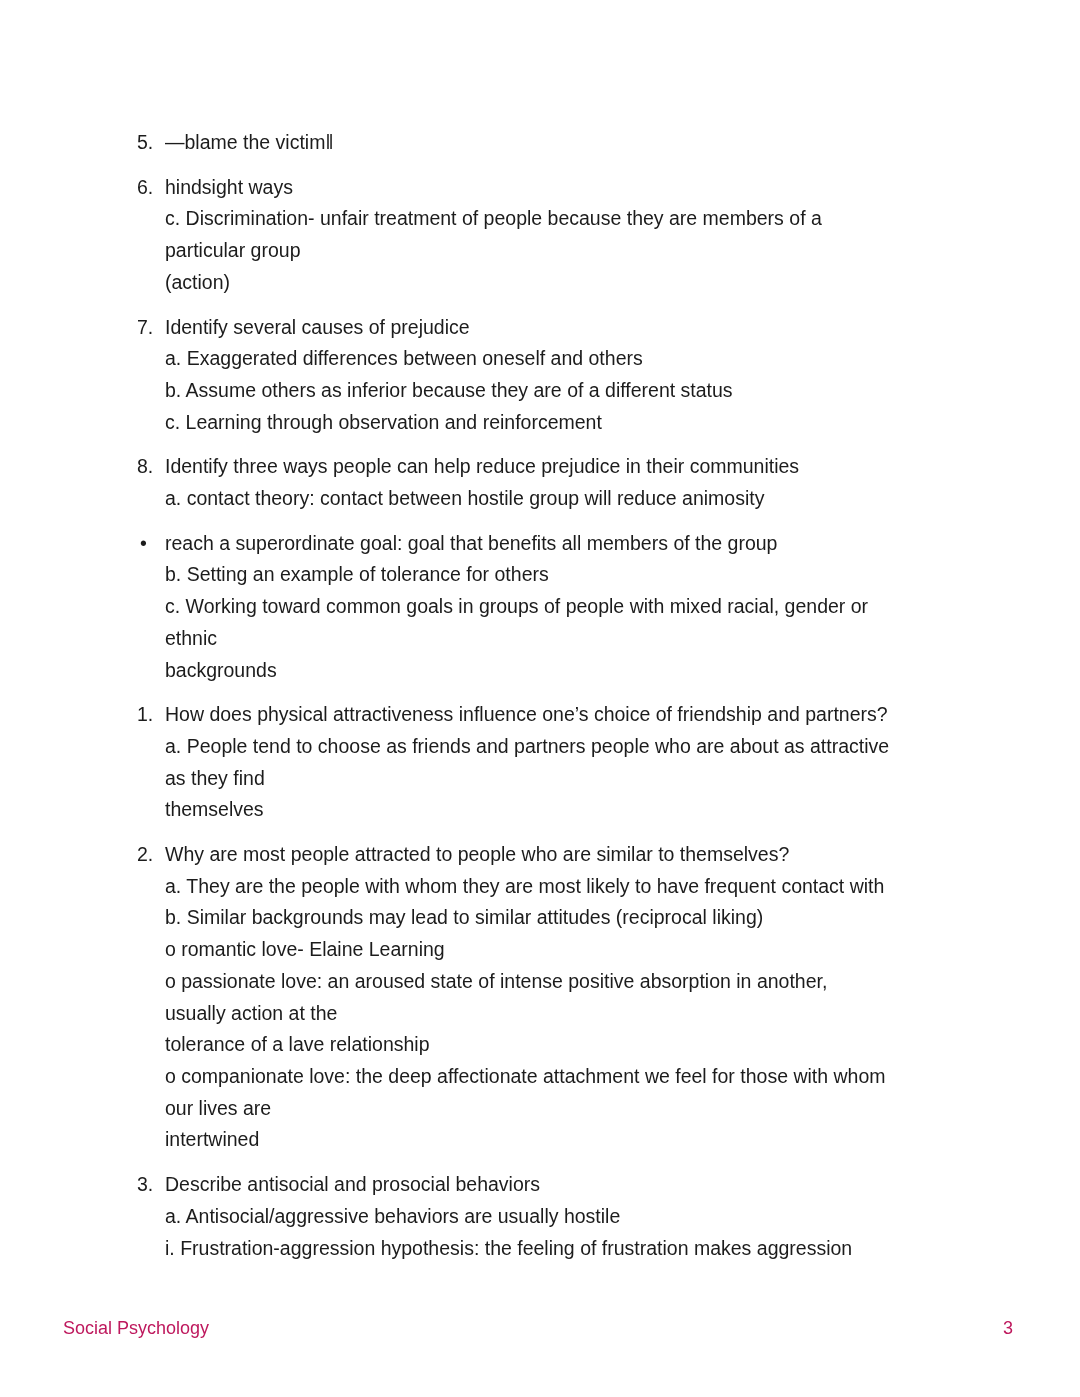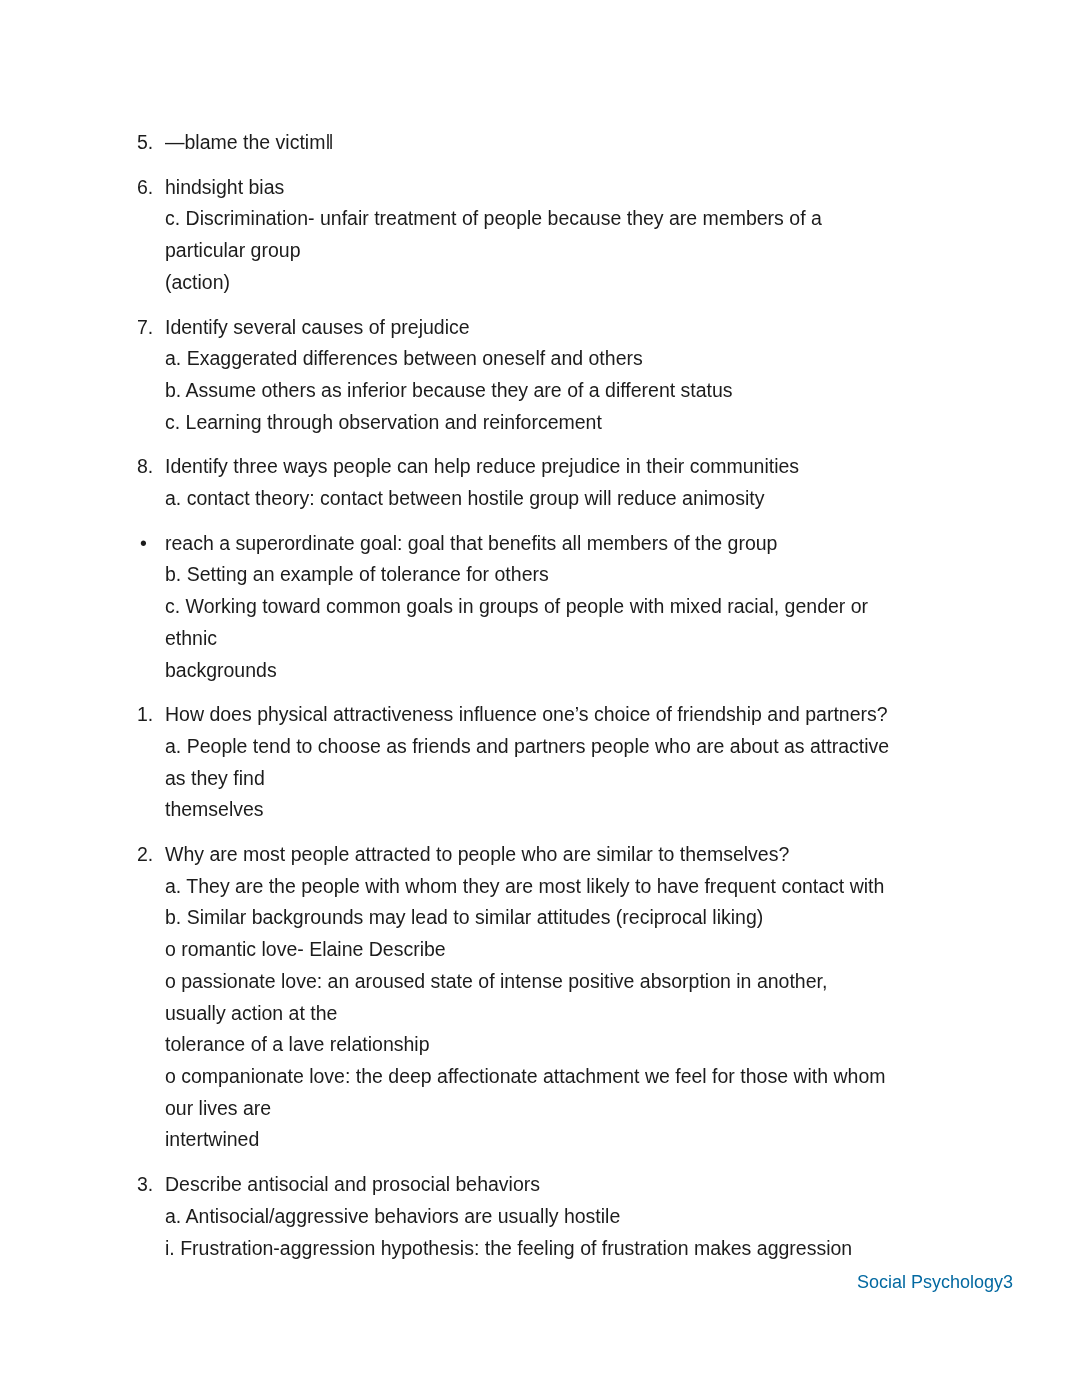--- a/index.html
+++ b/index.html
@@ -40,43 +40,43 @@
     flex: 1 1 auto;
     min-width: 0;
   }
   .line {
     white-space: nowrap;
   }
   .footer {
     position: absolute;
     left: 63px;
     right: 67px;
-    top: 1272px;
+    top: 1318px;
     display: flex;
-    justify-content: flex-end;
+    justify-content: space-between;
     align-items: baseline;
     font-size: 18px;
-    color: #0369a1;
+    color: #be185d;
   }
 </style>
 </head>
 <body>
 
 <div class="page">
   <div class="content" id="content">
       <div class="block">
         <span class="marker">5.</span>
         <div class="lines">
           <div class="line">—blame the victim‖</div>
         </div>
       </div>
       <div class="block">
         <span class="marker">6.</span>
         <div class="lines">
-          <div class="line">hindsight bias</div>
+          <div class="line">hindsight ways</div>
           <div class="line">c. Discrimination- unfair treatment of people because they are members of a</div>
           <div class="line">particular group</div>
           <div class="line">(action)</div>
         </div>
       </div>
       <div class="block">
         <span class="marker">7.</span>
         <div class="lines">
           <div class="line">Identify several causes of prejudice</div>
           <div class="line">a. Exaggerated differences between oneself and others</div>
@@ -109,21 +109,21 @@
           <div class="line">as they find</div>
           <div class="line">themselves</div>
         </div>
       </div>
       <div class="block">
         <span class="marker">2.</span>
         <div class="lines">
           <div class="line">Why are most people attracted to people who are similar to themselves?</div>
           <div class="line">a. They are the people with whom they are most likely to have frequent contact with</div>
           <div class="line">b. Similar backgrounds may lead to similar attitudes (reciprocal liking)</div>
-          <div class="line">o romantic love- Elaine Describe</div>
+          <div class="line">o romantic love- Elaine Learning</div>
           <div class="line">o passionate love: an aroused state of intense positive absorption in another,</div>
           <div class="line">usually action at the</div>
           <div class="line">tolerance of a lave relationship</div>
           <div class="line">o companionate love: the deep affectionate attachment we feel for those with whom</div>
           <div class="line">our lives are</div>
           <div class="line">intertwined</div>
         </div>
       </div>
       <div class="block">
         <span class="marker">3.</span>

